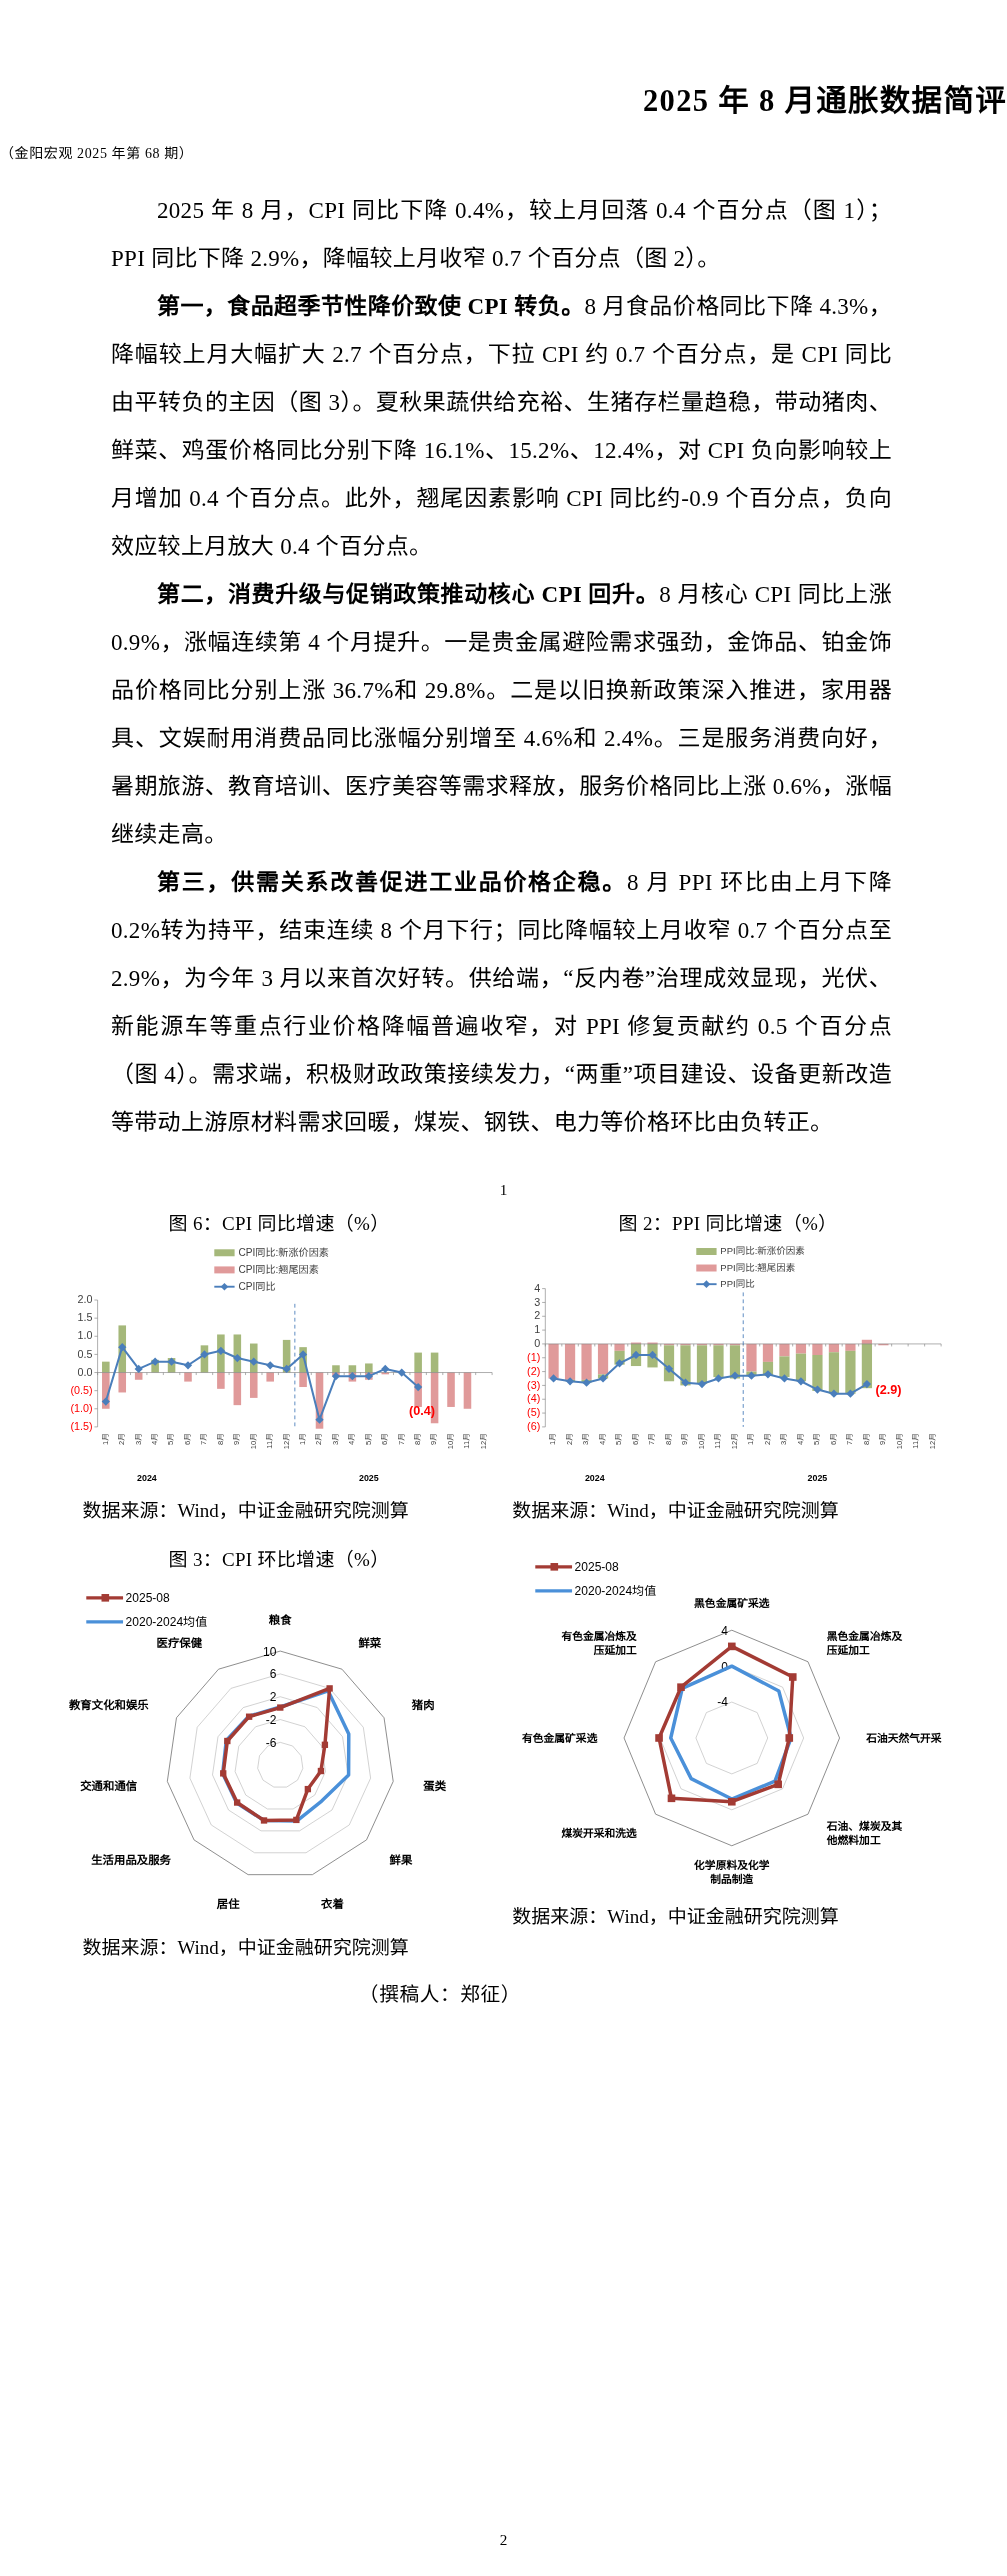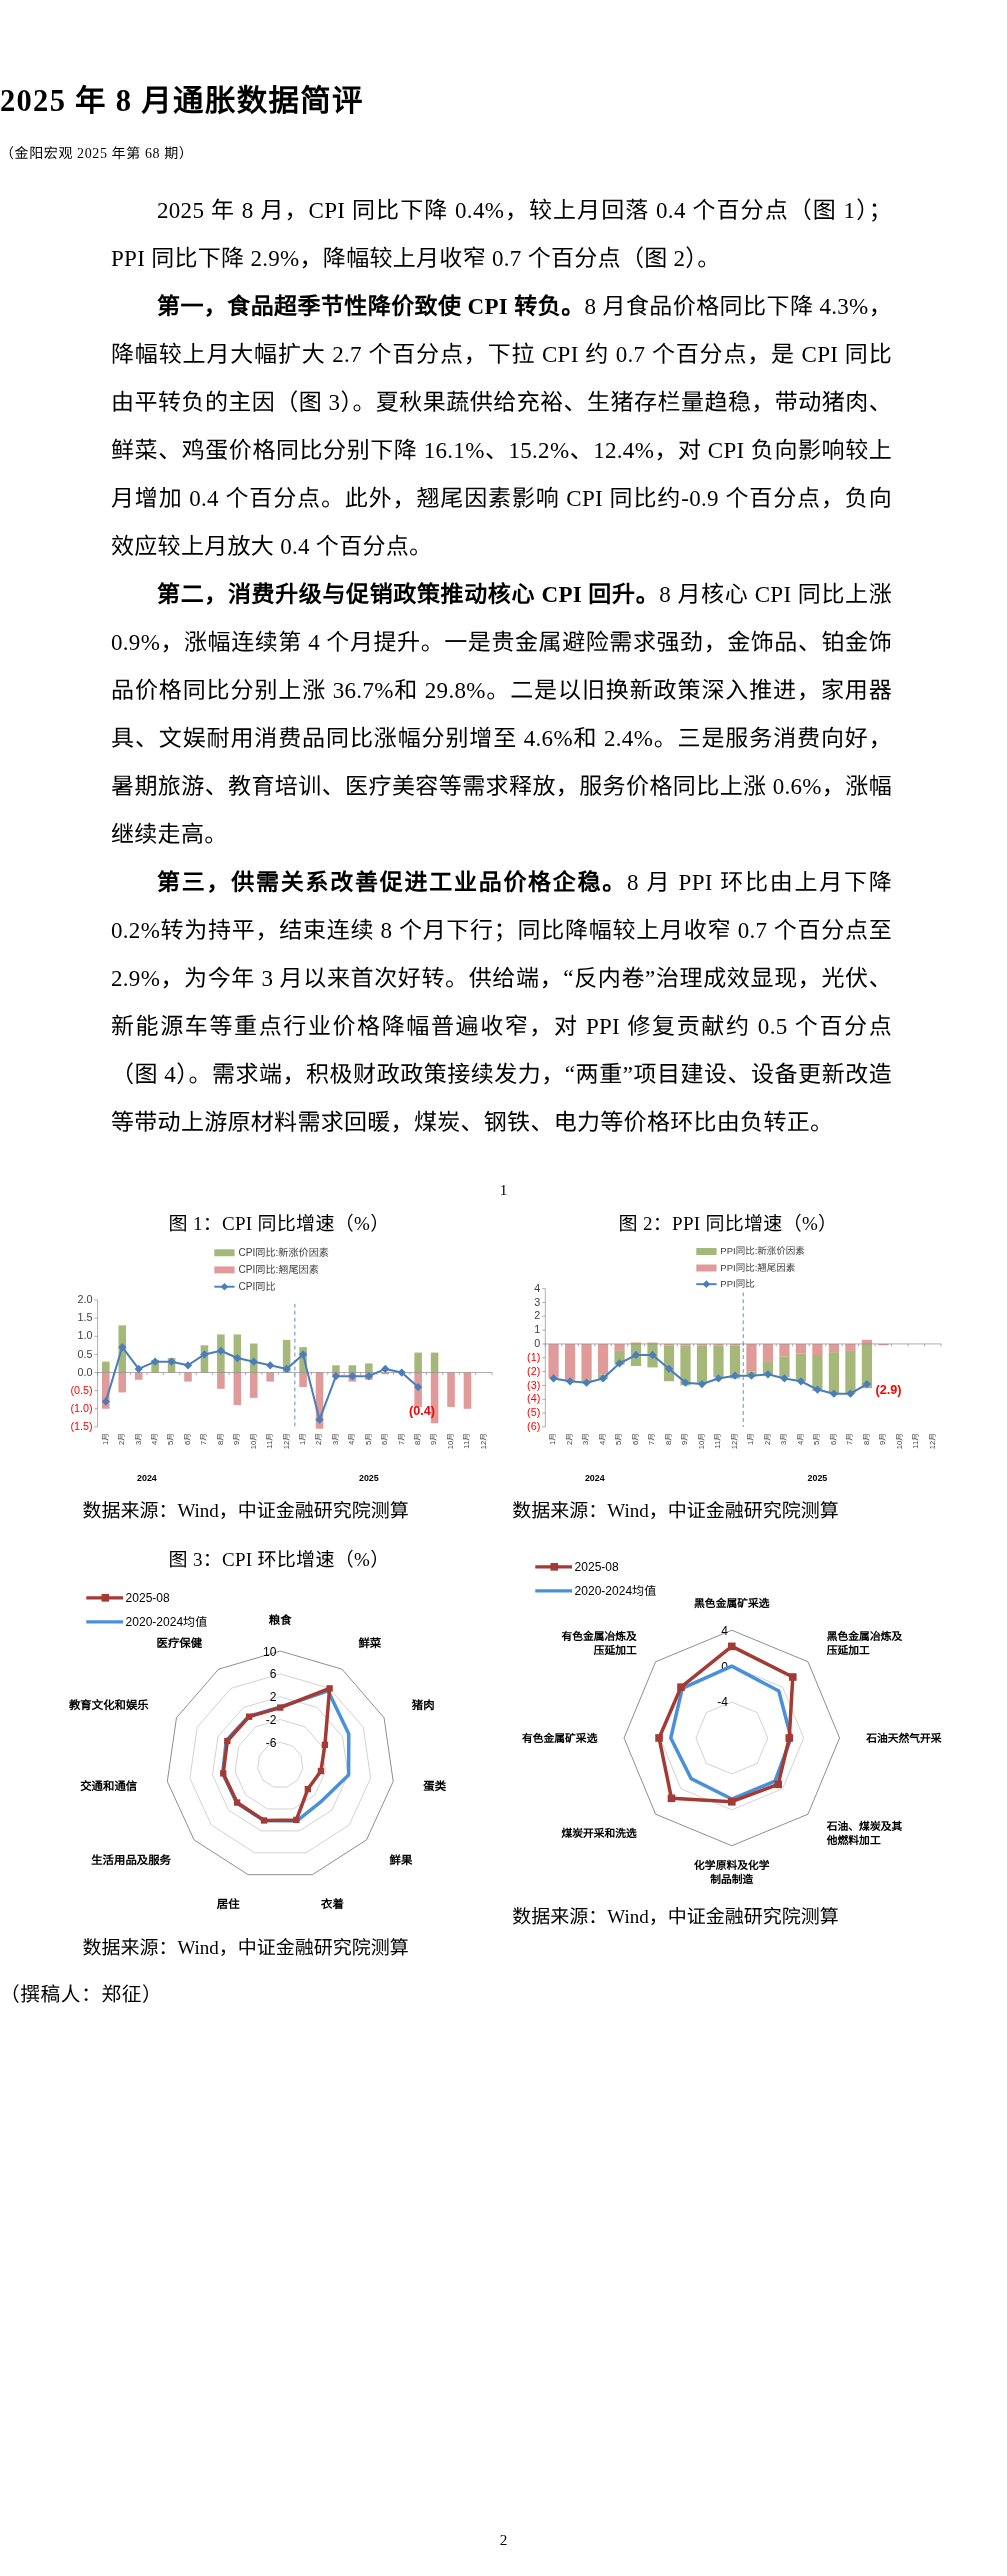--- a/index.html
+++ b/index.html
@@ -14,21 +14,21 @@
   .page{
     position:relative;
     width:1007px;
     min-height:2576px;
     box-sizing:border-box;
     padding:0;
     overflow:hidden;
   }
   
   .doc-title{
-    text-align:left;
+    text-align:right;
     font-size:30.5px;
     font-weight:bold;
     letter-spacing:1.3px;
     padding-top:63px;
     line-height:1.2;
   }
   .doc-subtitle{
     text-align:left;
     font-size:14px;
     font-weight:normal;
@@ -88,21 +88,21 @@
     margin-top:2.5px;
     white-space:nowrap;
   }
   .fig-src.indent1{ margin-left:25.4px; }
   .fig-src.indent2{ margin-left:6.3px; }
 
   svg{ display:block; }
   text{ font-family:"Liberation Sans","DejaVu Sans",sans-serif; }
 
   .author-line{
-    text-align:left;
+    text-align:center;
     font-size:19.7px;
     margin:19px 127px 0 0;
     letter-spacing:0.6px;
   }
 </style>
 </head>
 <body>
 
 <div class="page">
 
@@ -116,21 +116,21 @@
     <p class="para"><span class="lead">第三，供需关系改善促进工业品价格企稳。</span><span>8 月 PPI 环比由上月下降 0.2%转为持平，结束连续 8 个月下行；同比降幅较上月收窄 0.7 个百分点至 2.9%，为今年 3 月以来首次好转。供给端，“反内卷”治理成效显现，光伏、新能源车等重点行业价格降幅普遍收窄，对 PPI 修复贡献约 0.5 个百分点（图 4）。需求端，积极财政政策接续发力，“两重”项目建设、设备更新改造等带动上游原材料需求回暖，煤炭、钢铁、电力等价格环比由负转正。</span></p>
   </div>
 
   <div class="page-num">1</div>
 
   <div class="figs">
 
     <div class="fig-row">
 
       <div class="fig-cell">
-        <div class="fig-title">图 1：CPI 同比增速（%）</div>
+        <div class="fig-title">图 6：CPI 同比增速（%）</div>
         <svg id="svg-fig1" width="444" height="254" viewBox="0 0 700 400">
             <g>
               <rect x="248" y="16" width="32" height="11" fill="#a5b87a"></rect>
               <text x="286" y="26" font-size="16" fill="#404040" text-anchor="start">CPI同比:新涨价因素</text>
               <rect x="248" y="43" width="32" height="11" fill="#e09a9a"></rect>
               <text x="286" y="53" font-size="16" fill="#404040" text-anchor="start">CPI同比:翘尾因素</text>
               <line x1="248" y1="75" x2="280" y2="75" stroke="#4a7ebb" stroke-width="3"></line>
               <path d="M264,69 L270,75 L264,81 L258,75 Z" fill="#4a7ebb"></path>
               <text x="286" y="80" font-size="16" fill="#404040" text-anchor="start">CPI同比</text>
             </g>

